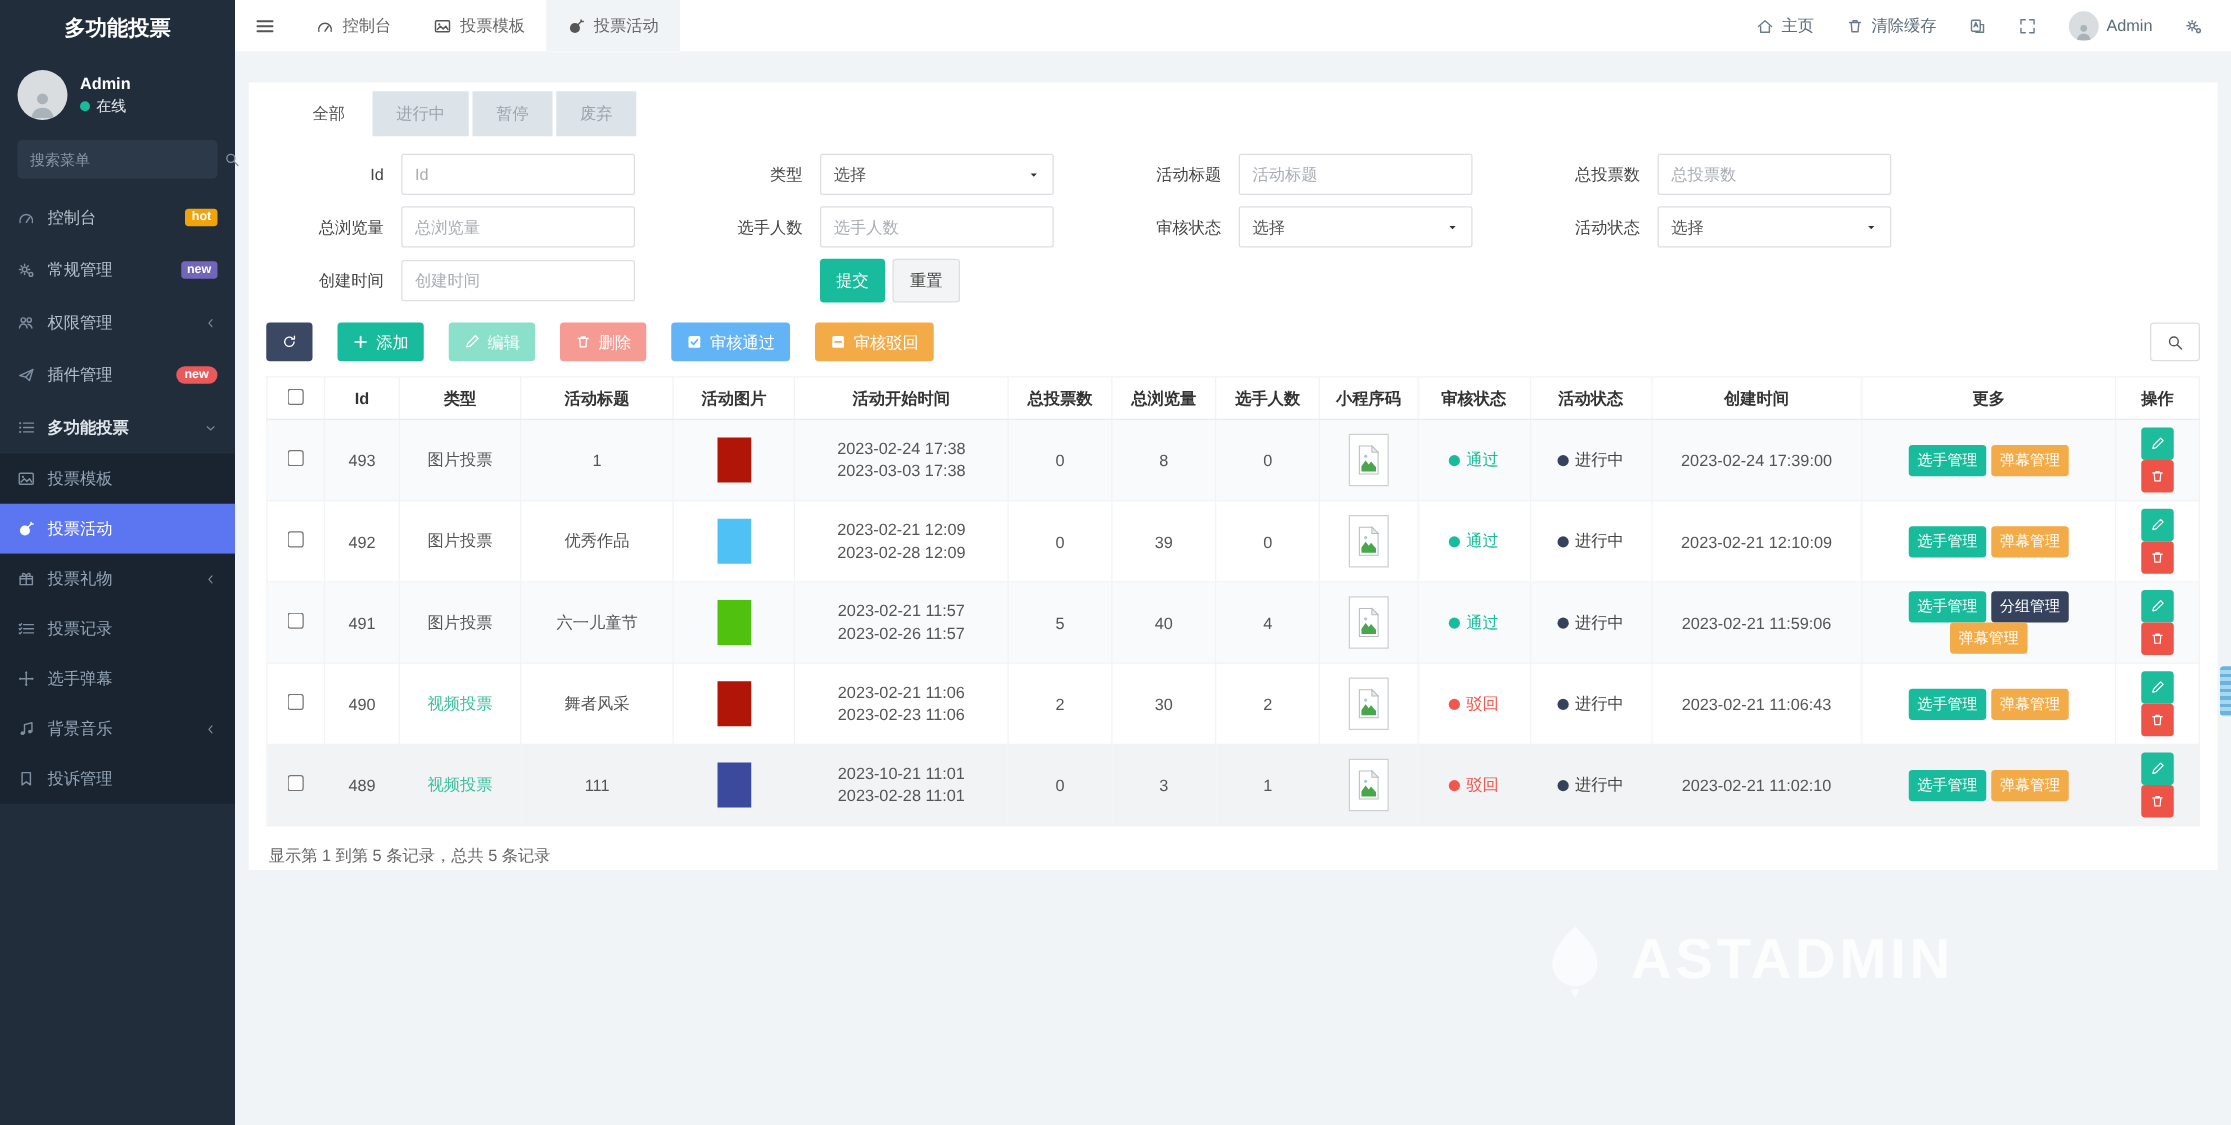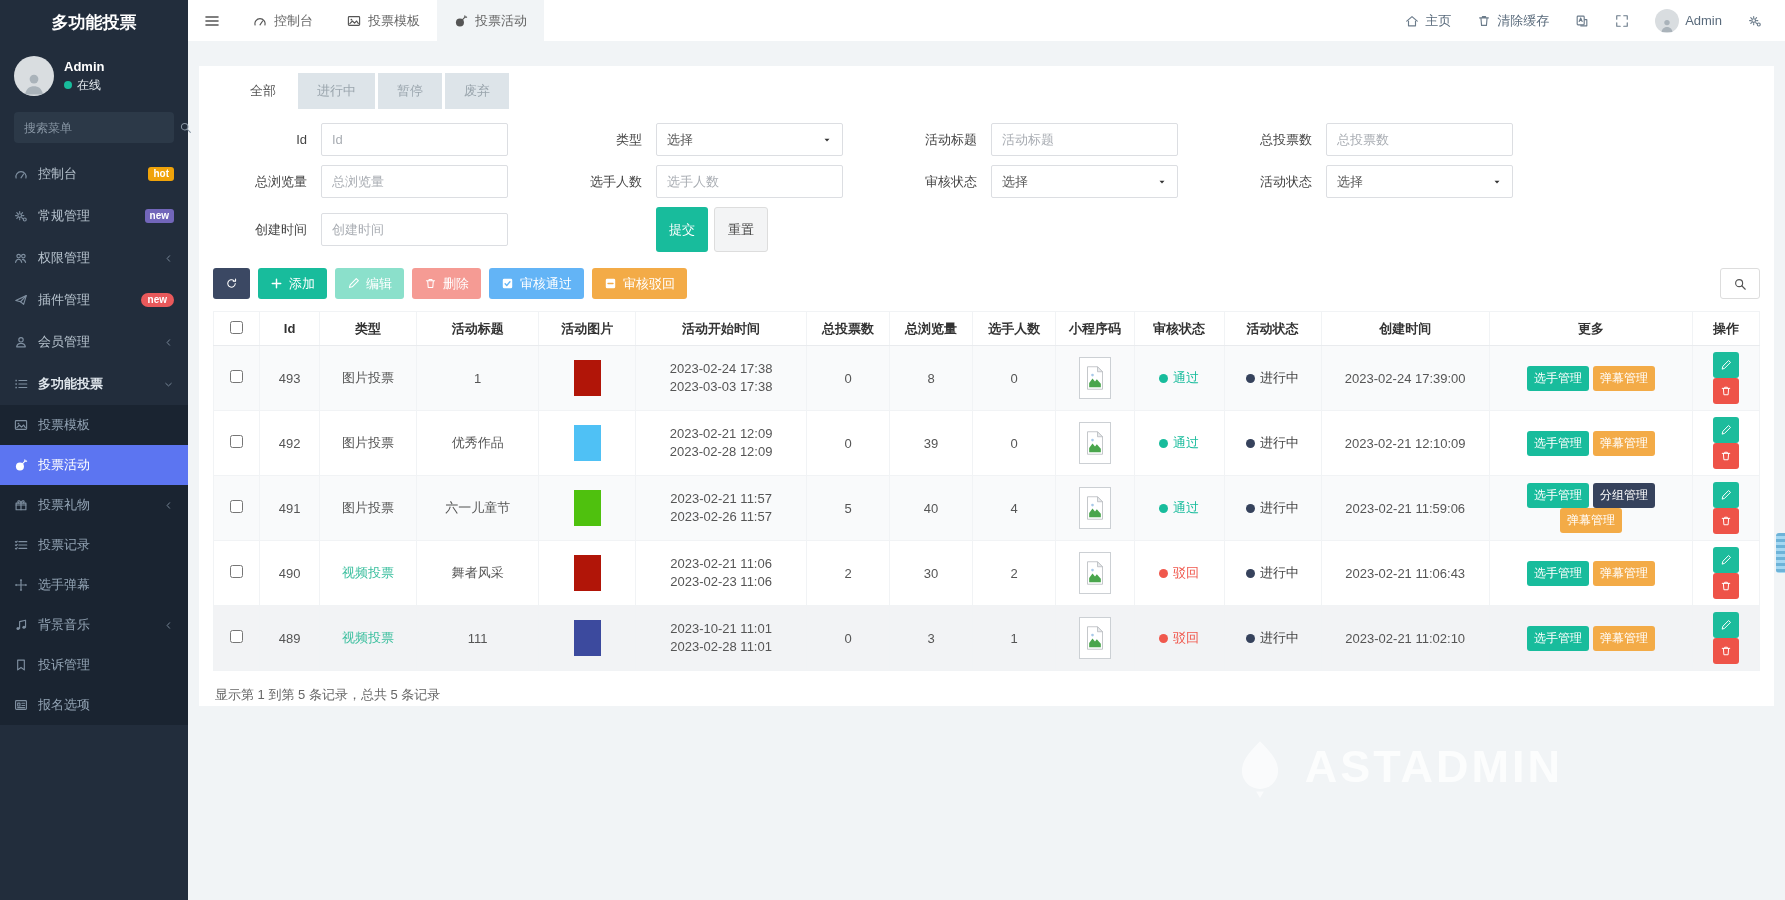--- a/index.html
+++ b/index.html
@@ -56,25 +56,25 @@
   .stab.active{background:#fff;color:#555}
 
   .filters{display:grid;grid-template-columns:repeat(4,335px);row-gap:9px;margin-top:14px}
   .fgroup{display:flex;align-items:center}
   .flabel{flex:0 0 108px;text-align:right;padding-right:14px;color:#444;font-size:13px}
   .fctl{width:187px;height:33px;border:1px solid #dcdee2;border-radius:2px;font-size:13px;padding:0 10px;color:#555;outline:none;font-family:inherit;background:#fff}
   input.fctl::placeholder{color:#a9adb3}
   .fselect{display:flex;align-items:center;justify-content:space-between;cursor:pointer;color:#555}
   .fselect .caret{width:10px;height:10px;color:#333}
   .fbtns{display:flex;gap:6px}
-  .btn{border:0;border-radius:3px;height:45px;padding:0 13px;font-size:13px;cursor:pointer;font-family:inherit}
+  .btn{border:0;border-radius:3px;height:35px;padding:0 13px;font-size:13px;cursor:pointer;font-family:inherit}
   .btn.submit{background:#18bc9c;color:#fff}
   .btn.reset{background:#f3f4f5;color:#444;border:1px solid #ddd}
 
-  .toolbar{display:flex;gap:8px;margin-top:16px;align-items:flex-end}
+  .toolbar{display:flex;gap:20px;margin-top:16px;align-items:flex-end}
   .tbtn{display:flex;align-items:center;gap:6px;border:0;border-radius:3px;height:31px;padding:0 12px;color:#fff;font-size:13px;cursor:pointer;font-family:inherit}
   .tbtn .ic{width:13px;height:13px}
   .searchbtn{margin-left:auto;width:40px;height:31px;background:#fff;border:1px solid #ddd;border-radius:3px;display:flex;align-items:center;justify-content:center;color:#555;cursor:pointer}
 
   table{width:100%;border-collapse:collapse;table-layout:fixed;margin-top:12px}
   th,td{border:1px solid #f1f3f5;text-align:center;font-size:13px;vertical-align:middle;padding:6px 4px}
   th{color:#333;font-weight:bold;height:34px;background:#fff;border-bottom:1px solid #e9ebee}
   td{color:#555;height:47px}
   tbody tr:nth-child(odd){background:#f9fafb}
   tbody tr:last-child{background:#f2f3f5}
@@ -152,30 +152,20 @@
         </svg>
       </div>
       <div class="menu-item">
         <svg viewBox="0 0 16 16" class="ic ">
           <path d="M2 8.5L14 3l-3 10-3.5-3z" class="s"></path>
           <path d="M7.5 10L14 3" class="s"></path>
         </svg>
         <span class="lbl">插件管理</span>
         <span class="badge b-new-red">new</span>
       </div>
-      <div class="menu-item">
-        <svg viewBox="0 0 16 16" class="ic ">
-          <circle cx="8" cy="5.5" r="2.5" class="s"></circle>
-          <path d="M3 13.5c.5-3 2.6-4 5-4s4.5 1 5 4z" class="s"></path>
-        </svg>
-        <span class="lbl">会员管理</span>
-        <svg viewBox="0 0 16 16" class="ic chev">
-          <path d="M9.6 4L6 8l3.6 4" class="s"></path>
-        </svg>
-      </div>
       <div class="menu-item bold">
         <svg viewBox="0 0 16 16" class="ic ">
           <path d="M5.6 4h9M5.6 8h9M5.6 12h9" class="s"></path>
           <rect x="1.6" y="3.2" width="1.7" height="1.7" fill="currentColor"></rect>
           <rect x="1.6" y="7.2" width="1.7" height="1.7" fill="currentColor"></rect>
           <rect x="1.6" y="11.2" width="1.7" height="1.7" fill="currentColor"></rect>
         </svg>
         <span class="lbl">多功能投票</span>
         <svg viewBox="0 0 16 16" class="ic chev">
           <path d="M4 6.4L8 10l4-3.6" class="s"></path>
@@ -230,27 +220,20 @@
           <span class="lbl">背景音乐</span>
           <svg viewBox="0 0 16 16" class="ic chev">
             <path d="M9.6 4L6 8l3.6 4" class="s"></path>
           </svg>
         </div>
         <div class="sub-item">
           <svg viewBox="0 0 16 16" class="ic ">
             <path d="M4.2 2.4h7.6v11.2L8 10.8l-3.8 2.8z" class="s"></path>
           </svg>
           <span class="lbl">投诉管理</span>
-        </div>
-        <div class="sub-item">
-          <svg viewBox="0 0 16 16" class="ic ">
-            <rect x="1.8" y="3" width="12.4" height="10" rx="1" class="s"></rect>
-            <path d="M4.2 5.8h2.6v3.4H4.2zM9 6h3.2M9 8.6h3.2M4.2 11h8" class="s"></path>
-          </svg>
-          <span class="lbl">报名选项</span>
         </div>
       </div>
     </nav>
 </aside>
 
 <header class="navbar">
   <div class="burger">
     <svg viewBox="0 0 16 16" class="ic" style="width:16px;height:16px">
         <path d="M2 4h12M2 8h12M2 12h12" class="s" style="stroke-width:1.6"></path>
       </svg>

